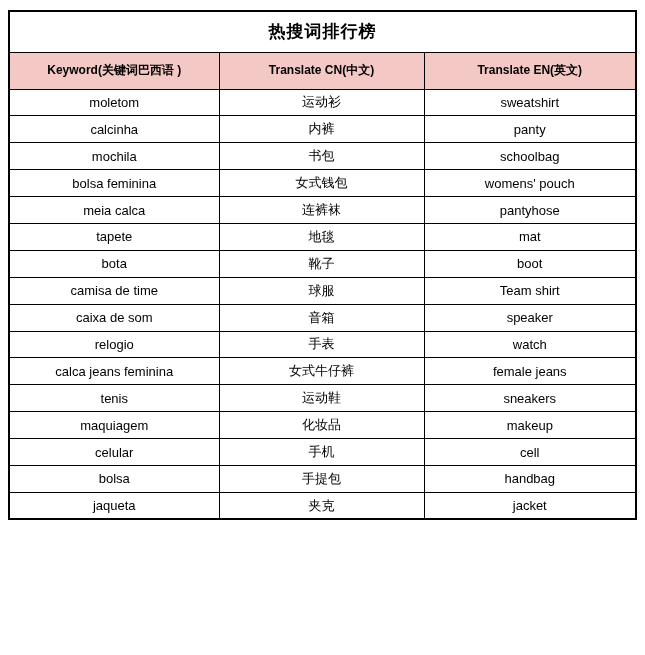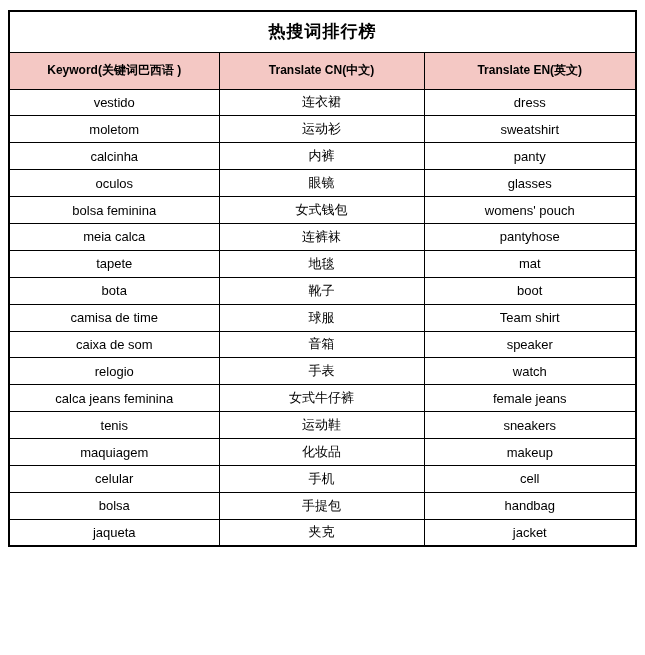--- a/index.html
+++ b/index.html
@@ -77,38 +77,33 @@
         <th colspan="3">热搜词排行榜</th>
       </tr>
       <tr class="header-row">
         <th>Keyword(关键词巴西语 )</th>
         <th>Translate CN(中文)</th>
         <th>Translate EN(英文)</th>
       </tr>
     </thead>
     <tbody>
         <tr>
-    <td>vestido</td>
-    <td>连衣裙</td>
-    <td>dress</td>
-  </tr>
-        <tr>
     <td>moletom</td>
     <td>运动衫</td>
     <td>sweatshirt</td>
   </tr>
         <tr>
     <td>calcinha</td>
     <td>内裤</td>
     <td>panty</td>
   </tr>
         <tr>
-    <td>oculos</td>
-    <td>眼镜</td>
-    <td>glasses</td>
+    <td>mochila</td>
+    <td>书包</td>
+    <td>schoolbag</td>
   </tr>
         <tr>
     <td>bolsa feminina</td>
     <td>女式钱包</td>
     <td>womens' pouch</td>
   </tr>
         <tr>
     <td>meia calca</td>
     <td>连裤袜</td>
     <td>pantyhose</td>

